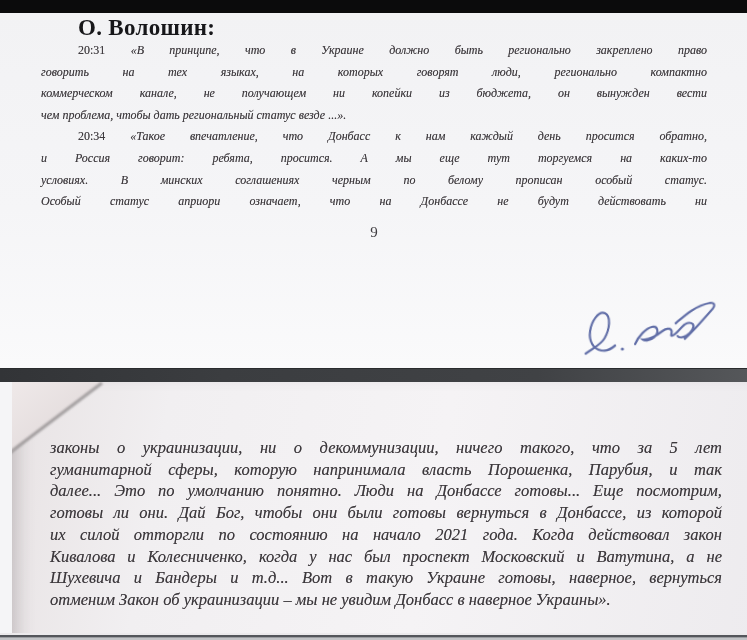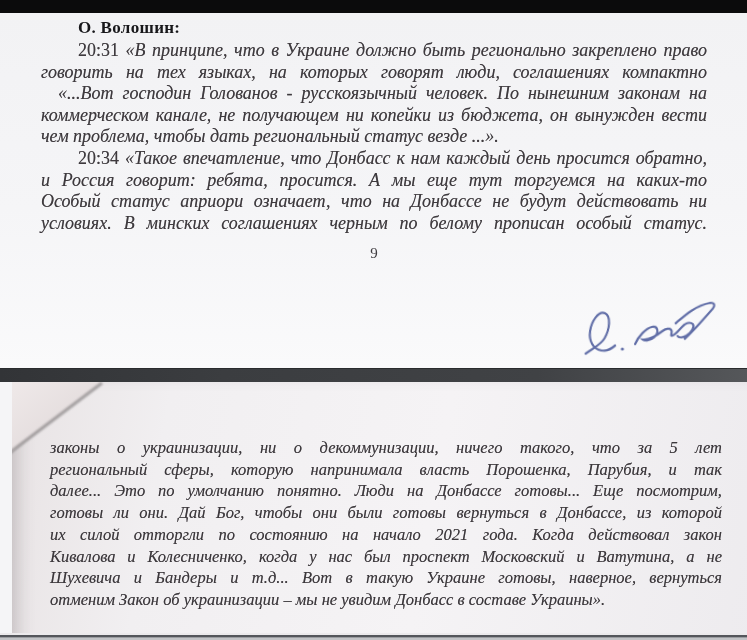--- a/index.html
+++ b/index.html
@@ -10,28 +10,28 @@
   .top-bar{
     position:absolute;top:0;left:0;width:747px;height:13px;background:#0b0b0c;
   }
   .page1{
     position:absolute;top:13px;left:0;width:747px;height:355px;
     background:linear-gradient(180deg,#f2f2f4 0%,#f5f5f7 55%,#fafafb 100%);
   }
   .page1-content{padding:4px 40px 0 41px;filter:blur(.22px);}
   .speaker{
     margin:0 0 1px 37px;font-weight:bold;font-style:normal;
-    font-size:17px;line-height:22px;color:#17171a;letter-spacing:.3px;
+    font-size:23px;line-height:22px;color:#17171a;letter-spacing:.3px;
   }
   .line{
     font-style:italic;color:#3e3a3e;text-shadow:0 0 .5px rgba(62,58,62,.55);
     text-align:justify;text-align-last:justify;-moz-text-align-last:justify;
     white-space:normal;
   }
-  .page1-content .line{font-size:18px;line-height:21.6px;}
+  .page1-content .line{font-size:12px;line-height:21.6px;}
   .line.last{text-align-last:left;-moz-text-align-last:left;}
   .line .time{font-style:normal;}
   .indent-large{text-indent:37px;}
   .indent-small{text-indent:17px;}
   .page-number{
     margin-top:10px;text-align:center;font-style:normal;font-size:15px;
     line-height:18px;color:#3f3c40;
   }
   .signature{
     position:absolute;left:576px;top:284px;width:150px;height:62px;
@@ -60,28 +60,27 @@
 
 <div class="screen">
 
   <div class="top-bar"></div>
 
   <section class="page1">
     <div class="page1-content">
       <h2 class="speaker">О. Волошин:</h2>
       <div class="text-block" id="p1-lines">
           <div class="line indent-large"><span class="time">20:31 </span>«В принципе, что в Украине должно быть регионально закреплено право</div>
-          <div class="line">говорить на тех языках, на которых говорят люди, соглашениях компактно</div>
-          <div class="line indent-small">«...Вот господин Голованов - русскоязычный человек. По нынешним законам на</div>
+          <div class="line">говорить на тех языках, на которых говорят люди, регионально компактно</div>
           <div class="line">коммерческом канале, не получающем ни копейки из бюджета, он вынужден вести</div>
           <div class="line last">чем проблема, чтобы дать региональный статус везде ...».</div>
           <div class="line indent-large"><span class="time">20:34 </span>«Такое впечатление, что Донбасс к нам каждый день просится обратно,</div>
           <div class="line">и Россия говорит: ребята, просится. А мы еще тут торгуемся на каких-то</div>
+          <div class="line">условиях. В минских соглашениях черным по белому прописан особый статус.</div>
           <div class="line">Особый статус априори означает, что на Донбассе не будут действовать ни</div>
-          <div class="line">условиях. В минских соглашениях черным по белому прописан особый статус.</div>
         </div>
       <div class="page-number">9</div>
     </div>
     <svg class="signature" viewBox="0 0 150 62" xmlns="http://www.w3.org/2000/svg">
       <g fill="none" stroke="#4d5c9d" stroke-width="2.2" stroke-linecap="round" opacity="0.88">
         <path d="M8 52 C16 47 24 44 28 38 C34 29 36 16 30 13 C24 10 16 20 14 30 C12 40 16 48 24 50 C28 51 34 49 38 46"></path>
         <circle cx="45" cy="50" r="1.6" fill="#4d5c9d" stroke="none"></circle>
         <path d="M58 46 C62 38 70 31 76 30 C82 29 83 36 78 40 C74 43 68 44 66 42 C72 43 80 39 86 35 C92 31 97 33 95 38 C93 43 99 39 105 33 C109 29 114 27 117 30 C119 33 115 38 110 41 C106 43 102 43 101 41"></path>
         <path d="M100 28 C108 22 120 12 136 10 C140 10 141 13 138 16 C128 26 116 38 108 44"></path>
       </g>
@@ -100,26 +99,26 @@
         <filter id="soft">
             <feGaussianBlur stdDeviation="0.8"></feGaussianBlur>
           </filter>
       </defs>
       <polygon points="0,0 90,0 0,70" fill="url(#foldg)"></polygon>
       <line x1="90" y1="1" x2="-4" y2="72" stroke="#8a8687" stroke-width="3.2" opacity="0.75" filter="url(#soft)"></line>
     </svg>
     <div class="page2-content">
       <div class="text-block" id="p2-lines">
           <div class="line">законы о украинизации, ни о декоммунизации, ничего такого, что за 5 лет</div>
-          <div class="line">региональный сферы, которую напринимала власть Порошенка, Парубия, и так</div>
+          <div class="line">гуманитарной сферы, которую напринимала власть Порошенка, Парубия, и так</div>
           <div class="line">далее... Это по умолчанию понятно. Люди на Донбассе готовы... Еще посмотрим,</div>
           <div class="line">готовы ли они. Дай Бог, чтобы они были готовы вернуться в Донбассе, из которой</div>
           <div class="line">их силой отторгли по состоянию на начало 2021 года. Когда действовал закон</div>
           <div class="line">Кивалова и Колесниченко, когда у нас был проспект Московский и Ватутина, а не</div>
           <div class="line">Шухевича и Бандеры и т.д... Вот в такую Украине готовы, наверное, вернуться</div>
-          <div class="line last">отменим Закон об украинизации – мы не увидим Донбасс в составе Украины».</div>
+          <div class="line last">отменим Закон об украинизации – мы не увидим Донбасс в наверное Украины».</div>
         </div>
     </div>
   </section>
 
   <div class="bottom-line"></div>
 
 </div>
 
 </body></html>

